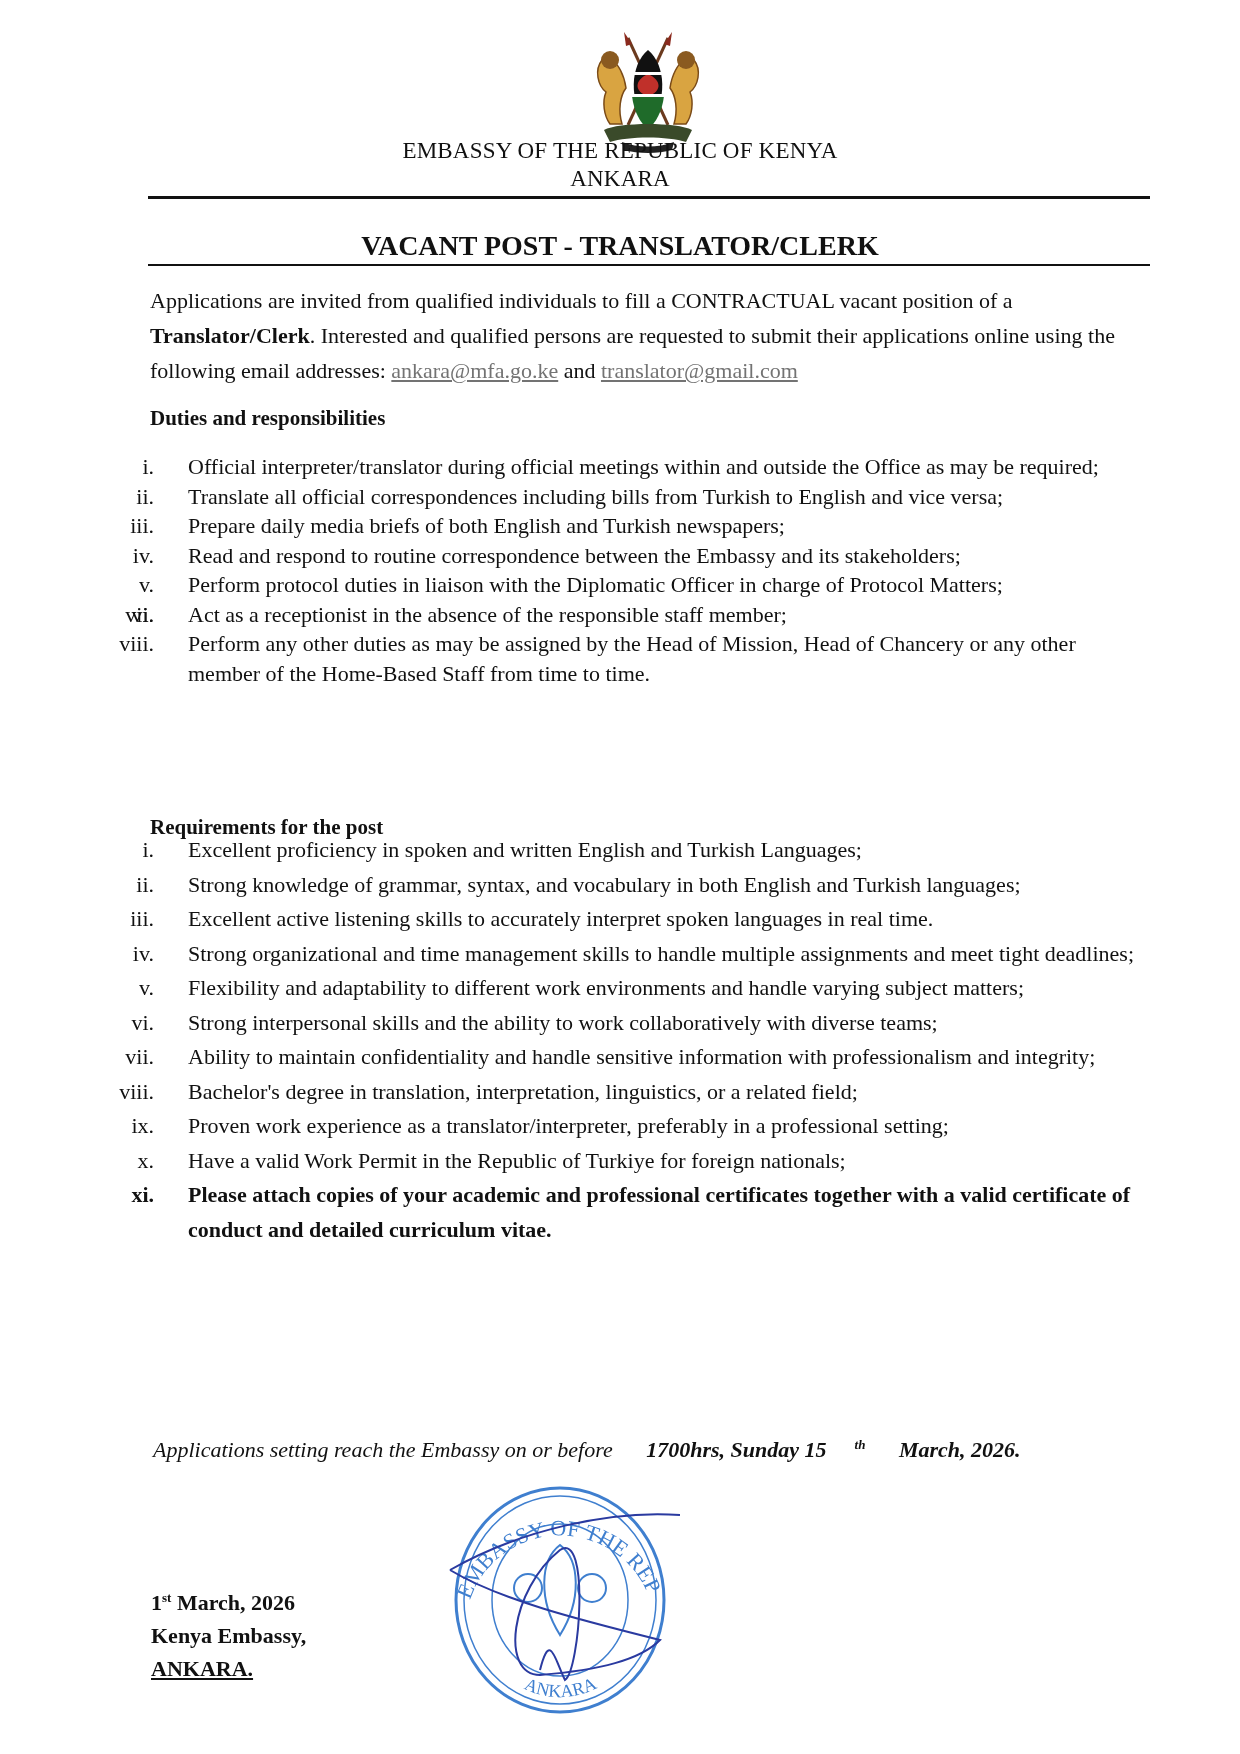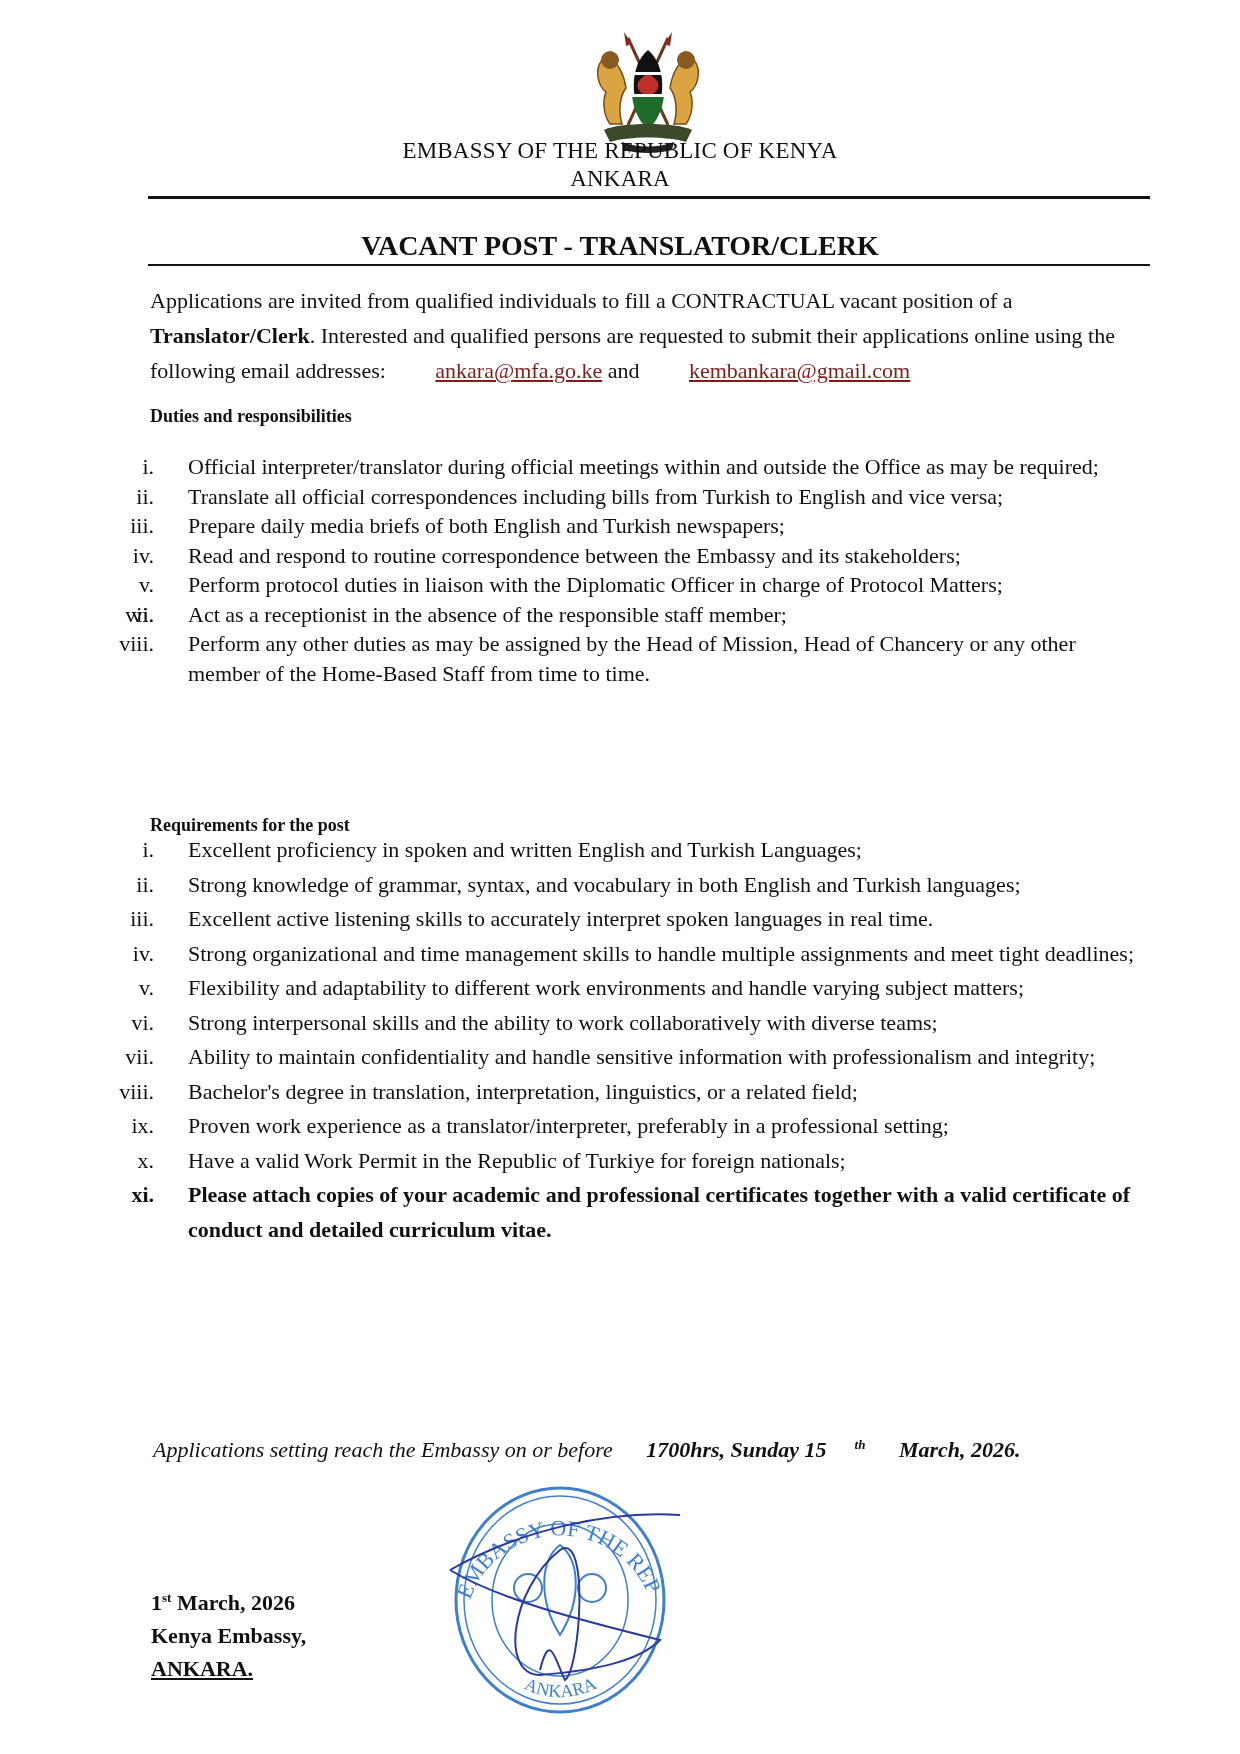--- a/index.html
+++ b/index.html
@@ -11,23 +11,23 @@
   .hdr { position: absolute; left: 0; width: 1240px; text-align: center; font-size: 23px; letter-spacing: 0.2px; }
   .hdr1 { top: 138px; }
   .hdr2 { top: 166px; }
   .rule { position: absolute; left: 148px; width: 1002px; background: #111; }
   .rule1 { top: 196px; height: 3px; }
   .rule2 { top: 264px; height: 2px; }
   .title { position: absolute; left: 0; width: 1240px; top: 230px; text-align: center; font-size: 28px; font-weight: bold; }
 
   .para { position: absolute; left: 150px; width: 1000px; top: 283px; font-size: 22px; line-height: 35px; }
   .para b { font-weight: bold; }
-  .para a { color: #7f1d1d; text-decoration: underline; margin-left: 44px; }
+  .para a { color: #737373; text-decoration: underline; }
 
-  .sec { position: absolute; left: 150px; font-size: 18px; font-weight: bold; text-align: right; }
+  .sec { position: absolute; left: 150px; font-size: 21px; font-weight: bold; text-align: right; }
   .sec1 { top: 406px; }
   .sec2 { top: 788px; margin-top: 27px; }
 
   .list { position: absolute; left: 100px; width: 1050px; font-size: 22px; }
   .item { position: relative; padding-left: 88px; }
   .num { position: absolute; left: 0; width: 54px; text-align: right; }
   .list1 { top: 452px; line-height: 29.5px; }
   .list2 { top: 833px; line-height: 34.5px; }
   .list2 .justify { text-align: justify; }
   .bold { font-weight: bold; }
@@ -64,21 +64,21 @@
     <path d="M34 112 C50 118 70 118 86 112 L84 120 C70 124 50 124 36 120 Z" fill="#222"></path>
   </svg>
 
   <div class="hdr hdr1">EMBASSY OF THE REPUBLIC OF KENYA</div>
   <div class="hdr hdr2">ANKARA</div>
   <div class="rule rule1"></div>
 
   <div class="title">VACANT POST - TRANSLATOR/CLERK</div>
   <div class="rule rule2"></div>
 
-  <div class="para"><span>Applications are invited from qualified individuals to fill a CONTRACTUAL vacant position of a </span><b>Translator/Clerk</b><span>. Interested and qualified persons are requested to submit their applications online using the following email addresses: </span><a>ankara@mfa.go.ke</a><span> and </span><a>kembankara@gmail.com</a></div>
+  <div class="para"><span>Applications are invited from qualified individuals to fill a CONTRACTUAL vacant position of a </span><b>Translator/Clerk</b><span>. Interested and qualified persons are requested to submit their applications online using the following email addresses: </span><a>ankara@mfa.go.ke</a><span> and </span><a>translator@gmail.com</a></div>
 
   <div class="sec sec1">Duties and responsibilities</div>
   <div class="list list1">
     <div class="item"><span class="num">i.</span><span>Official interpreter/translator during official meetings within and outside the Office as may be required;</span></div>
     <div class="item"><span class="num">ii.</span><span>Translate all official correspondences including bills from Turkish to English and vice versa;</span></div>
     <div class="item"><span class="num">iii.</span><span>Prepare daily media briefs of both English and Turkish newspapers;</span></div>
     <div class="item"><span class="num">iv.</span><span>Read and respond to routine correspondence between the Embassy and its stakeholders;</span></div>
     <div class="item"><span class="num">v.</span><span>Perform protocol duties in liaison with the Diplomatic Officer in charge of Protocol Matters;</span></div>
     <div class="item"><span class="num">vi.</span></div>
     <div class="item"><span class="num">vii.</span><span>Act as a receptionist in the absence of the responsible staff member;</span></div>

